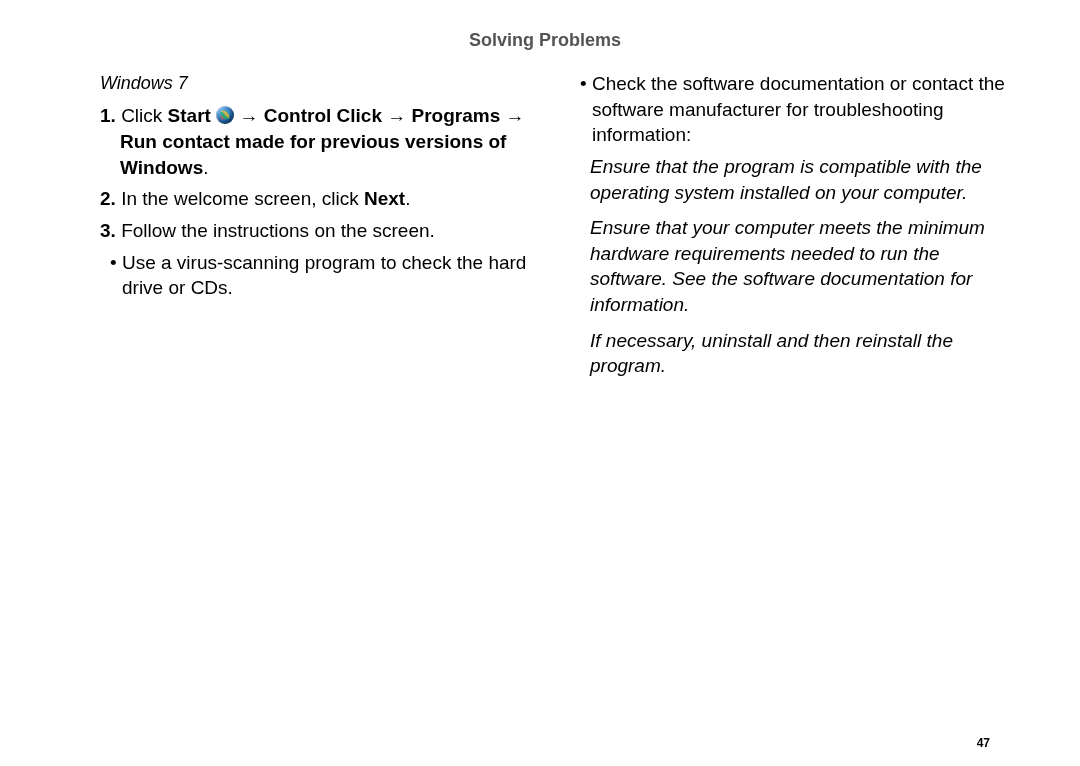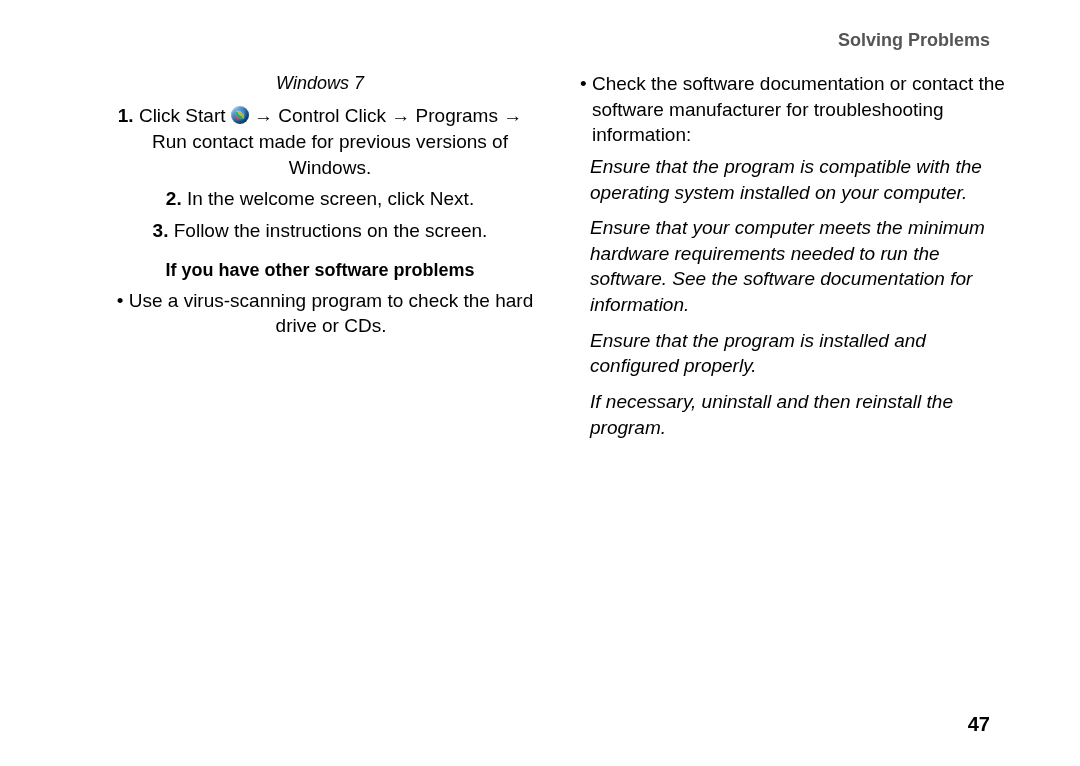--- a/index.html
+++ b/index.html
@@ -10,58 +10,57 @@
     body {
       width: 1080px;
       height: 766px;
       background: #ffffff;
       font-family: Arial, Helvetica, sans-serif;
       color: #000000;
       position: relative;
       padding: 30px 60px 40px 100px;
     }
     .header {
-      text-align: right;
+      text-align: center;
       font-weight: bold;
       font-size: 18px;
       color: #555555;
       margin-bottom: 20px;
       padding-right: 30px;
     }
     .columns {
       display: flex;
       gap: 30px;
     }
     .col {
       flex: 1;
       font-size: 19px;
       line-height: 1.35;
     }
     .col-left {
       max-width: 440px;
-      text-align: center;
     }
     .col-right {
       max-width: 440px;
     }
     .os-label {
       font-style: italic;
       font-size: 18px;
       margin-bottom: 8px;
     }
     .step {
       margin-bottom: 6px;
       padding-left: 20px;
       text-indent: -20px;
     }
     .step .num {
       font-weight: bold;
     }
     .bold {
-      font-weight: normal;
+      font-weight: bold;
     }
     .subheading {
       font-weight: bold;
       font-size: 18px;
       margin-top: 14px;
       margin-bottom: 6px;
     }
     .bullet {
       padding-left: 22px;
       text-indent: -12px;
@@ -94,24 +93,24 @@
       width: 12px;
       height: 12px;
       background:
         linear-gradient(45deg, #e74c3c 0 25%, #27ae60 25% 50%, #f1c40f 50% 75%, #3498db 75% 100%);
       opacity: 0.7;
       border-radius: 2px;
       transform: scale(0.7);
     }
     .page-number {
       position: absolute;
-      bottom: 30px;
+      bottom: 16px;
       right: 90px;
       font-weight: bold;
-      font-size: 20px;
+      font-size: 12px;
     }
   </style>
 </head>
 <body>
 
 <div class="header">Solving Problems</div>
 
 <div class="columns">
 
   <div class="col col-left">
@@ -134,28 +133,26 @@
       <span class="num">2.</span>
       <span>In the welcome screen, click</span>
       <span class="bold">Next</span><span>.</span>
     </div>
 
     <div class="step">
       <span class="num">3.</span>
       <span>Follow the instructions on the screen.</span>
     </div>
 
-    <div class="subheading">If you have other software problems</div>
 
     <div class="bullet"><span>Use a virus-scanning program to check the hard drive or CDs.</span></div>
   </div>
 
   <div class="col col-right">
     <div class="bullet"><span>Check the software documentation or contact the software manufacturer for troubleshooting information:</span></div>
     <div class="sub-item">Ensure that the program is compatible with the operating system installed on your computer.</div>
     <div class="sub-item">Ensure that your computer meets the minimum hardware requirements needed to run the software. See the software documentation for information.</div>
-    <div class="sub-item">Ensure that the program is installed and configured properly.</div>
     <div class="sub-item">If necessary, uninstall and then reinstall the program.</div>
   </div>
 
 </div>
 
 <div class="page-number">47</div>
 
 </body></html>

